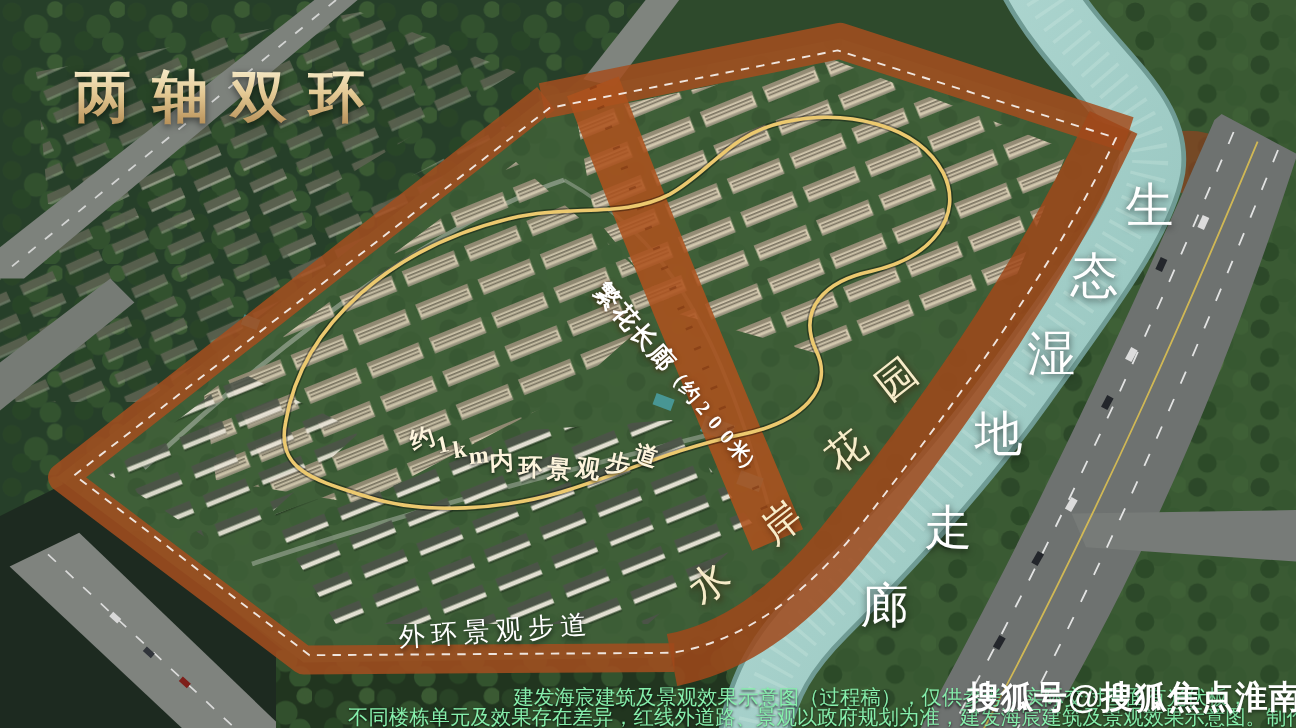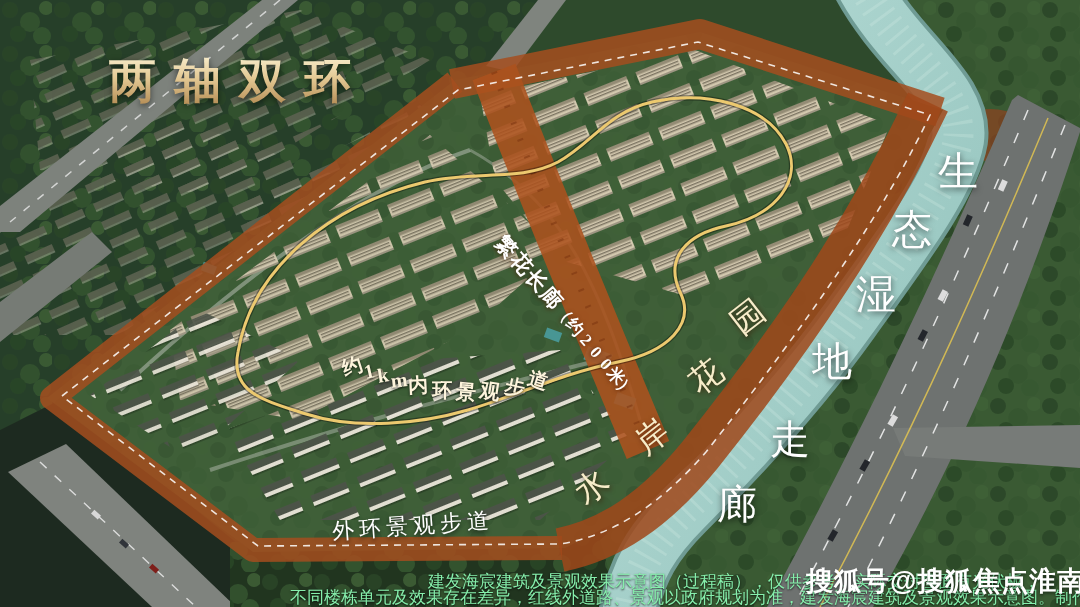--- a/index.html
+++ b/index.html
@@ -4,21 +4,21 @@
 <style>
   html,body{margin:0;padding:0;background:#111;}
   #stage{position:relative;width:1080px;height:607px;overflow:hidden;
          font-family:"Liberation Serif",serif;background:#2e4a2c;}
   #scene{position:absolute;left:0;top:0;width:100%;height:100%;display:block;}
   .abs{position:absolute;}
   
   #title{left:62px;top:50px;font-size:47px;font-weight:bold;letter-spacing:18px;
          background:linear-gradient(180deg,#f7ecca 10%,#e3c893 45%,#b28a52 90%);
          -webkit-background-clip:text;background-clip:text;color:transparent;
-         text-shadow:0 2px 6px rgba(0,0,0,.0);filter:drop-shadow(0 2px 3px rgba(0,0,0,.55));margin-left:47px;}
+         text-shadow:0 2px 6px rgba(0,0,0,.0);filter:drop-shadow(0 2px 3px rgba(0,0,0,.55));}
   
   .ch{position:absolute;transform:translate(-50%,-50%);white-space:nowrap;line-height:1;}
   .ch-wetland{font-size:40px;color:#ffffff;text-shadow:0 2px 6px rgba(0,0,0,.65);}
   .ch-water{font-size:33px;color:#f7ecc9;text-shadow:0 2px 5px rgba(60,20,0,.7);}
   .ch-corr{color:#ffffff;font-weight:bold;text-shadow:0 1px 4px rgba(70,25,0,.8);}
   .ch-inner{font-size:20px;color:#fdf4dc;font-weight:bold;text-shadow:0 1px 3px rgba(0,0,0,.75);}
   #outer-ring-label{left:332px;top:511px;font-size:22px;color:#ffffff;letter-spacing:5px;
          transform:rotate(-4deg);text-shadow:0 2px 4px rgba(0,0,0,.7);}
   
   .disc{font-family:"Liberation Sans",sans-serif;font-size:17px;color:#86efac;

